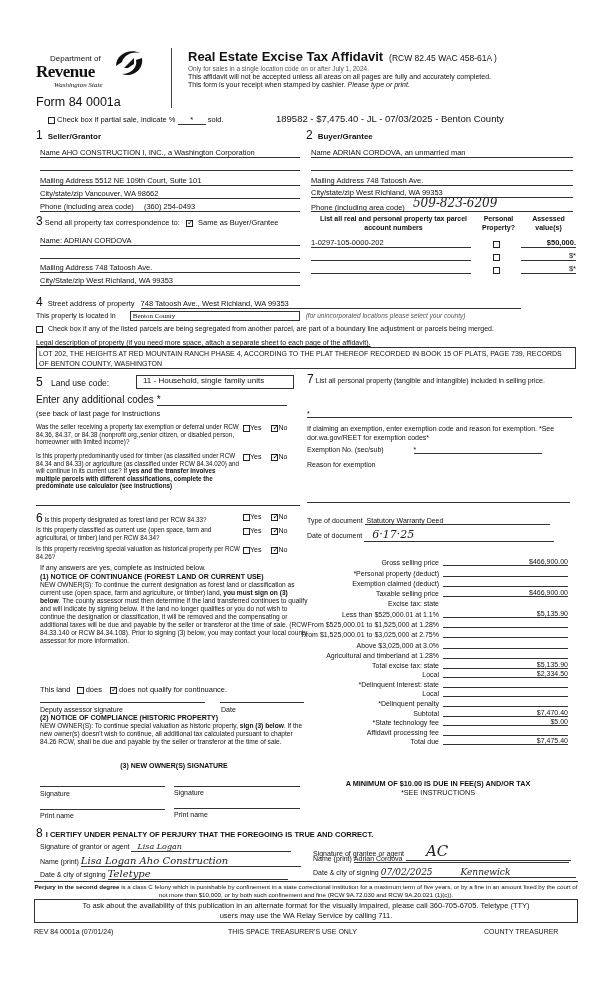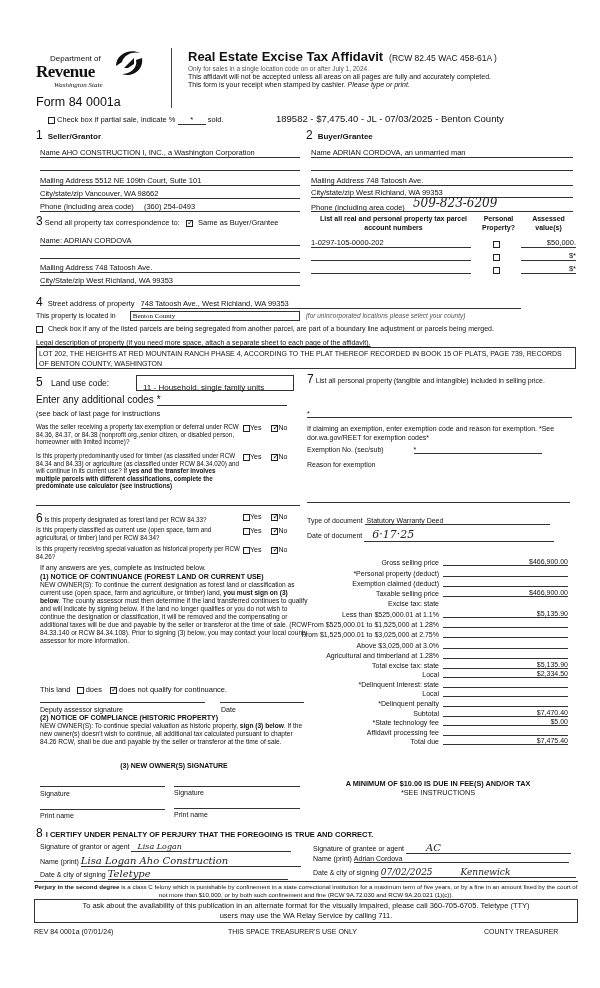--- a/index.html
+++ b/index.html
@@ -118,21 +118,21 @@
 
 <div class="abs" style="left:311px;top:214px;width:265px;">
   <div style="display:flex;font-size:7px;font-weight:bold;text-align:center;">
     <div style="width:165px;line-height:9px;">List all real and personal property tax parcel account numbers</div>
     <div style="width:45px;line-height:9px;">Personal Property?</div>
     <div style="width:55px;line-height:9px;">Assessed value(s)</div>
   </div>
   <div style="display:flex;align-items:flex-end;height:13px;margin-top:3px;font-size:7.5px;">
     <div style="width:160px;border-bottom:1px solid #333;">1-0297-105-0000-202</div>
     <div style="width:50px;text-align:center;"><span class="box"></span></div>
-    <div class="right" style="width:55px;border-bottom:1px solid #333;">$50,000.</div>
+    <div class="right" style="width:55px;border-bottom:1px solid #333;font-weight:bold;">$50,000.</div>
   </div>
   <div style="display:flex;align-items:flex-end;height:13px;font-size:7.5px;">
     <div style="width:160px;border-bottom:1px solid #333;height:9px;"></div>
     <div style="width:50px;text-align:center;"><span class="box"></span></div>
     <div class="right" style="width:55px;border-bottom:1px solid #333;">$*</div>
   </div>
   <div style="display:flex;align-items:flex-end;height:13px;font-size:7.5px;">
     <div style="width:160px;border-bottom:1px solid #333;height:9px;"></div>
     <div style="width:50px;text-align:center;"><span class="box"></span></div>
     <div class="right" style="width:55px;border-bottom:1px solid #333;">$*</div>
@@ -153,21 +153,21 @@
   <span class="box"></span>
   <span style="margin-left:3px;">Check box if any of the listed parcels are being segregated from another parcel, are part of a boundary line adjustment or parcels being merged.</span>
 </div>
 <div class="abs" style="left:36px;top:339px;font-size:7px;text-decoration:underline;">Legal description of property (if you need more space, attach a separate sheet to each page of the affidavit).</div>
 <div class="abs" style="left:36px;top:347px;width:540px;height:22px;border:1px solid #333;font-size:7px;padding:1px 2px;line-height:9.5px;">LOT 202, THE HEIGHTS AT RED MOUNTAIN RANCH PHASE 4, ACCORDING TO THE PLAT THEREOF RECORDED IN BOOK 15 OF PLATS, PAGE 739, RECORDS OF BENTON COUNTY, WASHINGTON</div>
 
 <div class="abs" style="left:36px;top:375px;font-size:8.5px;">
   <span class="secnum">5</span>
   <span style="margin-left:6px;">Land use code:</span>
 </div>
-<div class="abs" style="left:136px;top:375px;width:158px;height:14px;border:1px solid #333;font-size:8px;padding:7px 6px;">11 - Household, single family units</div>
+<div class="abs" style="left:136px;top:375px;width:158px;height:14px;border:1px solid #333;font-size:8px;padding:0 6px;">11 - Household, single family units</div>
 <div class="abs" style="left:36px;top:394px;width:264px;font-size:10px;">
   <span>Enter any additional codes</span>
   <span class="ul" style="width:130px;">*</span>
 </div>
 <div class="abs" style="left:36px;top:409px;font-size:7.5px;">(see back of last page for instructions</div>
 
 <div class="abs" style="left:36px;top:423px;width:205px;font-size:6.3px;line-height:7.5px;">Was the seller receiving a property tax exemption or deferral under RCW 84.36, 84.37, or 84.38 (nonprofit org.,senior citizen, or disabled person, homeowner with limited income)?</div>
 <div class="abs" style="left:243px;top:424px;font-size:7px;">
   <span class="box"></span><span>Yes</span>
   <span class="box checked" style="margin-left:8px;"></span><span>No</span>
@@ -346,21 +346,21 @@
 <div class="abs" style="left:40px;top:855px;width:270px;font-size:7px;">
   <span>Name (print)</span>
   <span class="ul hw" style="width:220px;font-size:10px;">Lisa Logan Aho Construction</span>
 </div>
 <div class="abs" style="left:40px;top:868px;width:260px;font-size:7px;">
   <span>Date &amp; city of signing</span>
   <span class="ul hw" style="width:180px;font-size:10px;">Teletype</span>
 </div>
 <div class="abs" style="left:313px;top:842px;width:265px;font-size:7px;">
   <span>Signature of grantee or agent</span>
-  <span class="ul hw" style="width:165px;padding-left:20px;font-size:10px;">AC</span>
+  <span class="ul hw" style="width:165px;padding-left:20px;font-size:15px;">AC</span>
 </div>
 <div class="abs" style="left:313px;top:855px;width:265px;font-size:7px;">
   <span>Name (print)</span>
   <span class="ul" style="width:215px;">Adrian Cordova</span>
 </div>
 <div class="abs" style="left:313px;top:867px;width:270px;font-size:7px;">
   <span>Date &amp; city of signing</span>
   <span class="ul" style="width:195px;">
     <span class="hw" style="font-size:9px;">07/02/2025</span>
     <span class="hw" style="font-size:9px;margin-left:26px;">Kennewick</span>

